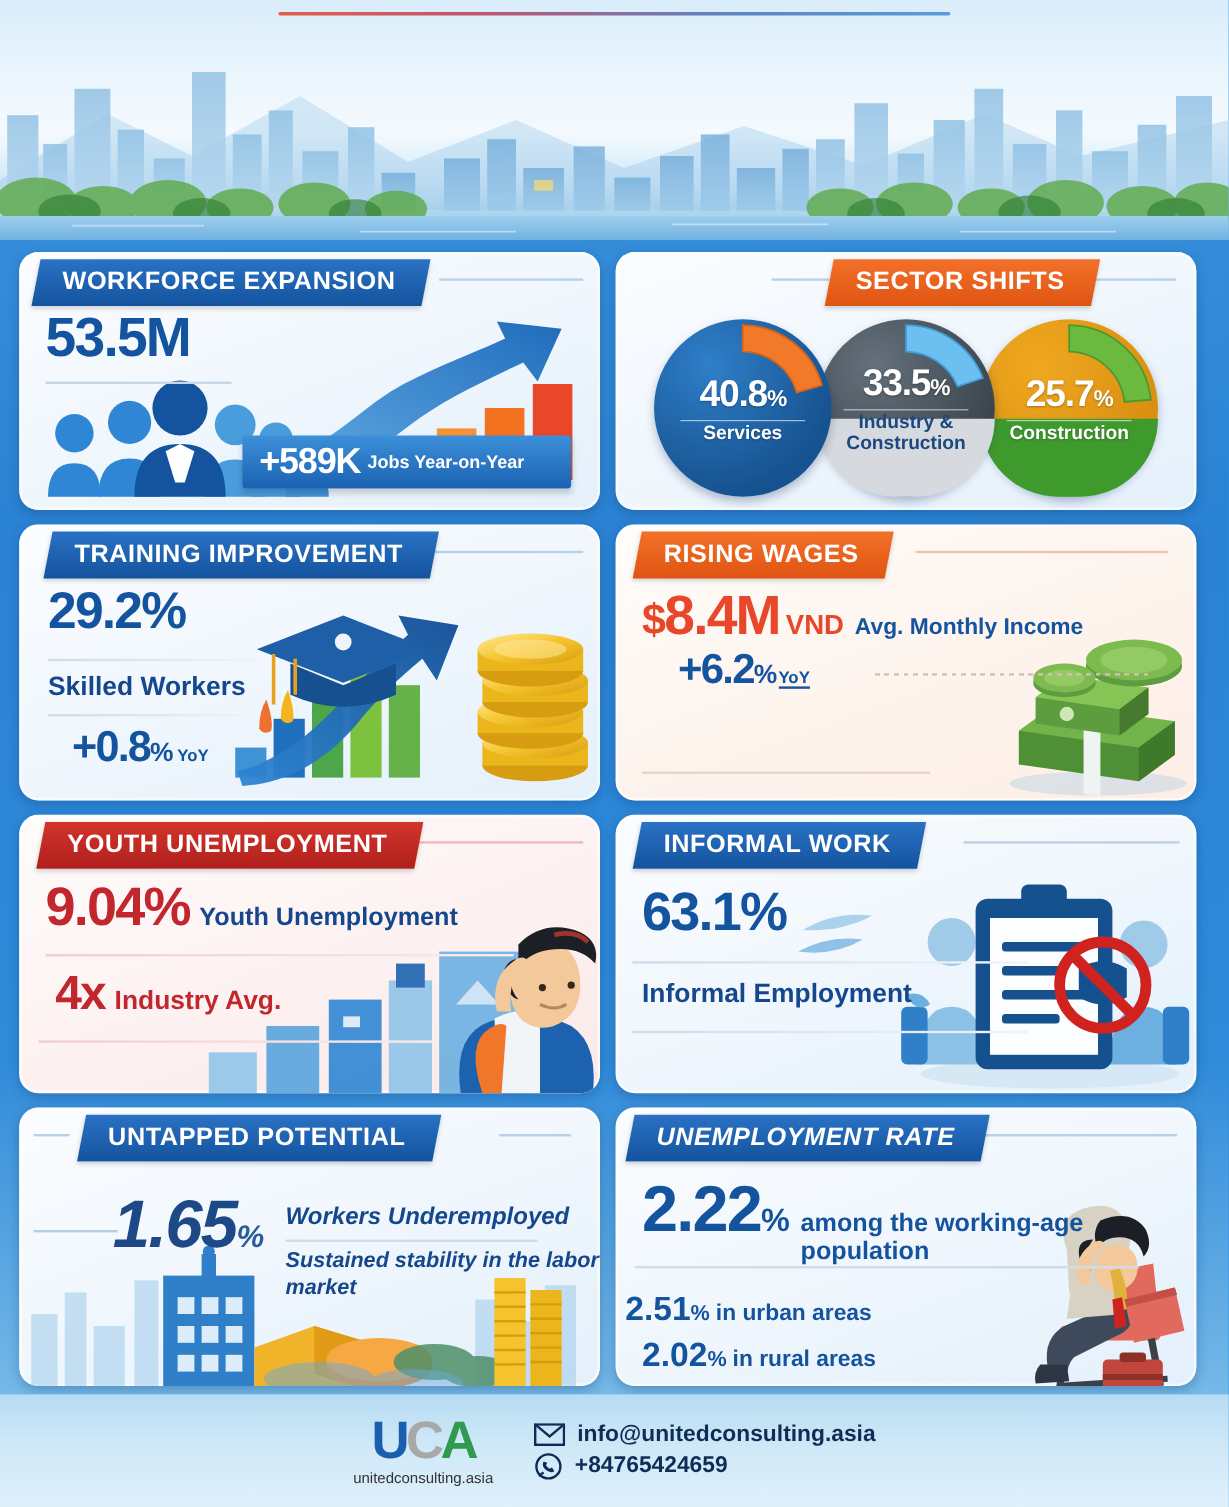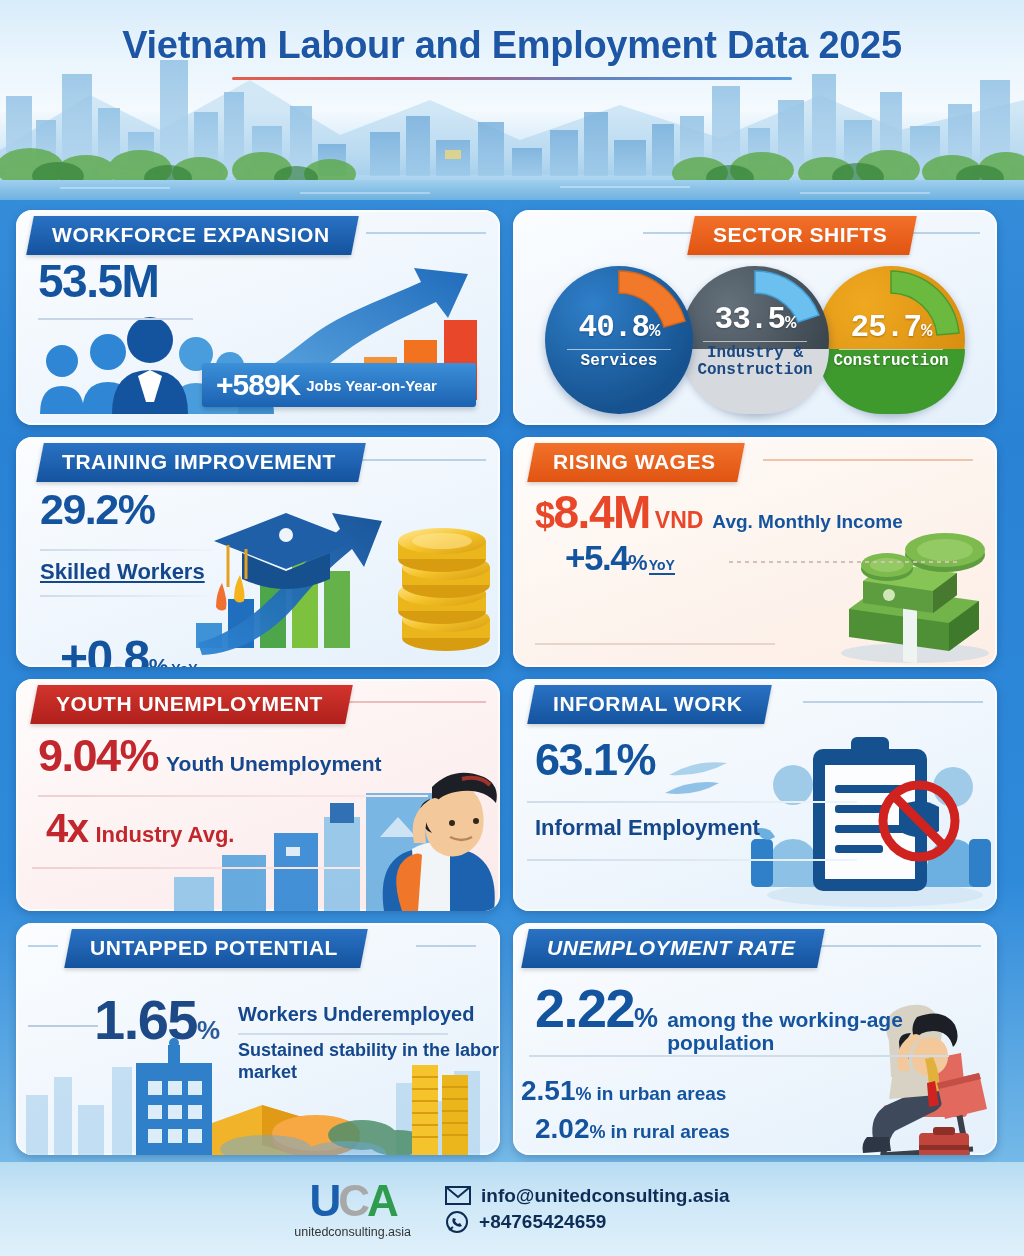--- a/index.html
+++ b/index.html
@@ -70,21 +70,21 @@
   .ribbon{ position:absolute; left:186px; bottom:18px; width:274px; height:44px;
     background:linear-gradient(180deg,#3c8fd8 0%,#1b62b2 100%); border-radius:3px;
     box-shadow:0 3px 5px rgba(0,0,0,.18); display:flex; align-items:center; padding-left:14px; z-index:5; }
   .ribbon .n{ font-size:30px; font-weight:bold; color:#fff; letter-spacing:-1px; }
   .ribbon .t{ font-size:15px; font-weight:bold; color:#fff; margin-left:6px; }
 
   
   .donuts{ display:flex; justify-content:center; align-items:center; height:168px; gap:-8px; }
   .donut{ position:relative; width:148px; height:148px; border-radius:50%; margin:0 -6px;
     box-shadow:0 4px 8px rgba(10,45,95,.3); display:flex; flex-direction:column;
-    align-items:center; justify-content:center;font-family:Liberation Mono, monospace; }
+    align-items:center; justify-content:center; }
   .donut .pct{ font-size:31px; font-weight:bold; color:#fff; letter-spacing:-1px;
     text-shadow:0 1px 2px rgba(0,0,0,.3); }
   .donut .pct small{ font-size:19px; }
   .donut .dl{ width:104px; height:1px; background:rgba(255,255,255,.6); margin:4px 0 3px; }
   .donut .nm{ font-size:16px; font-weight:bold; color:#fff; text-align:center; line-height:1.05;
     text-shadow:0 1px 2px rgba(0,0,0,.3); }
   .donut .arc{ position:absolute; left:-5px; top:-5px; }
   .d1{ background:radial-gradient(circle at 32% 26%,#2f7fc9,#16528f 72%); z-index:3; }
   .d2{ background:radial-gradient(circle at 32% 26%,#64707a,#3b454e 72%); z-index:2; }
   .d3{ background:radial-gradient(circle at 32% 26%,#f0a820,#d98e10 72%); z-index:1; }
@@ -93,24 +93,24 @@
   .d2 .nm2{ position:relative; color:#1b4880; text-shadow:none; }
   .d3 .low{ position:absolute; left:0; bottom:0; width:100%; height:44%;
     background:#3f9a2e; border-radius:0 0 74px 74px; }
   .d3 .nm2{ position:relative; color:#fff; }
 
   
   .c3{ position:relative; height:184px; }
   .c3 .tl{ position:absolute; left:24px; top:6px; z-index:4; }
   .c3 .tl .big{ font-size:43px; }
   .c3 .r1{ position:absolute; left:24px; top:66px; width:172px; z-index:4; }
-  .c3 .sk{ position:absolute; left:24px; top:76px; font-size:22px; z-index:4;text-decoration:underline; }
+  .c3 .sk{ position:absolute; left:24px; top:76px; font-size:22px; z-index:4; }
   .c3 .r2{ position:absolute; left:24px; top:112px; width:172px; z-index:4; }
   .c3 .yoy{ position:absolute; left:44px; top:122px; display:flex; align-items:baseline; z-index:4; }
-  .c3 .yoy .big{ font-size:48px;margin-top:30px; } .c3 .yoy .p{ font-size:22px; font-weight:bold; color:#14539e; }
+  .c3 .yoy .big{ font-size:36px; } .c3 .yoy .p{ font-size:22px; font-weight:bold; color:#14539e; }
   .c3 .yoy .t{ font-size:14px; font-weight:bold; color:#14539e; margin-left:3px; }
 
   
   .c4{ position:relative; height:184px; }
   .c4 .l1{ position:absolute; left:22px; top:8px; display:flex; align-items:baseline; z-index:4; }
   .c4 .l1 .big{ font-size:46px; } .c4 .l1 .cur{ font-size:36px; }
   .c4 .l1 .vnd{ font-size:23px; font-weight:bold; color:#e8472a; margin-left:5px; }
   .c4 .l1 .ami{ font-size:19px; font-weight:bold; color:#14539e; margin-left:9px; }
   .c4 .l2{ position:absolute; left:52px; top:58px; display:flex; align-items:baseline; z-index:4; }
   .c4 .l2 .big{ font-size:35px; } .c4 .l2 .p{ font-size:22px; font-weight:bold; color:#14539e; }
@@ -131,21 +131,21 @@
   .c5 .r2{ position:absolute; left:16px; top:142px; width:330px; z-index:4; }
 
   
   .c6{ position:relative; height:186px; }
   .c6 .l1{ position:absolute; left:22px; top:14px; z-index:4; font-size:45px; }
   .c6 .r1{ position:absolute; left:14px; top:76px; width:330px; z-index:4; }
   .c6 .l2{ position:absolute; left:22px; top:90px; z-index:4; font-size:22px; }
   .c6 .r2{ position:absolute; left:14px; top:134px; width:330px; z-index:4; }
 
   
-  .c7{ position:relative; height:188px; }
+  .c7{ position:relative; height:188px;font-style:italic; }
   .c7 .sline{ position:absolute; left:12px; top:56px; width:70px; height:2px; background:#b8cde0; z-index:4;}
   .c7 .l1{ position:absolute; left:78px; top:24px; display:flex; align-items:baseline; z-index:4; }
   .c7 .l1 .big{ font-size:56px; color:#1d4a86; } .c7 .l1 .p{ font-size:26px; font-weight:bold; color:#2a5c9a; }
   .c7 .rt{ position:absolute; left:222px; top:34px; z-index:4; }
   .c7 .rt .t1{ font-size:20px; font-weight:bold; color:#15478c; }
   .c7 .rt .dv{ width:210px; height:2px; background:#cfdcea; margin:7px 0 5px; }
   .c7 .rt .t2{ font-size:18px; font-weight:bold; color:#15478c; line-height:1.2; }
 
   
   .c8{ position:relative; height:190px; }
@@ -259,21 +259,20 @@
       </g>
       <rect x="0" y="180" width="1024" height="20" fill="url(#wtr)"></rect>
       <g stroke="#ffffff" stroke-opacity=".45" stroke-width="1.5">
         <line x1="60" y1="188" x2="170" y2="188"></line>
           <line x1="300" y1="193" x2="430" y2="193"></line>
         <line x1="560" y1="187" x2="690" y2="187"></line>
           <line x1="800" y1="193" x2="930" y2="193"></line>
       </g>
     </svg>
     <div class="hero-txt">
-      <div class="title">Vietnam Labour and Employment Data 2025</div>
       <div class="divline"></div>
     </div>
   </div>
 
   <div class="grid">
 
     <div class="row">
 
       <div class="card c-left h245">
         <div class="hdr">
@@ -473,21 +472,21 @@
             <ellipse cx="58" cy="40" rx="26" ry="12" fill="#7dbb4e"></ellipse>
             <ellipse cx="58" cy="40" rx="17" ry="7" fill="#a3d472" opacity=".6"></ellipse>
           </svg>
           <div class="l1">
             <span class="big orange cur">$</span>
             <span class="big orange">8.4M</span>
             <span class="vnd">VND</span>
             <span class="ami">Avg. Monthly Income</span>
           </div>
           <div class="l2">
-            <span class="big">+5.4</span>
+            <span class="big">+6.2</span>
             <span class="p">%</span>
             <span class="yy">YoY</span>
           </div>
           <div class="dots"></div>
           <div class="base"></div>
         </div>
       </div>
     </div>
 
     <div class="row">

